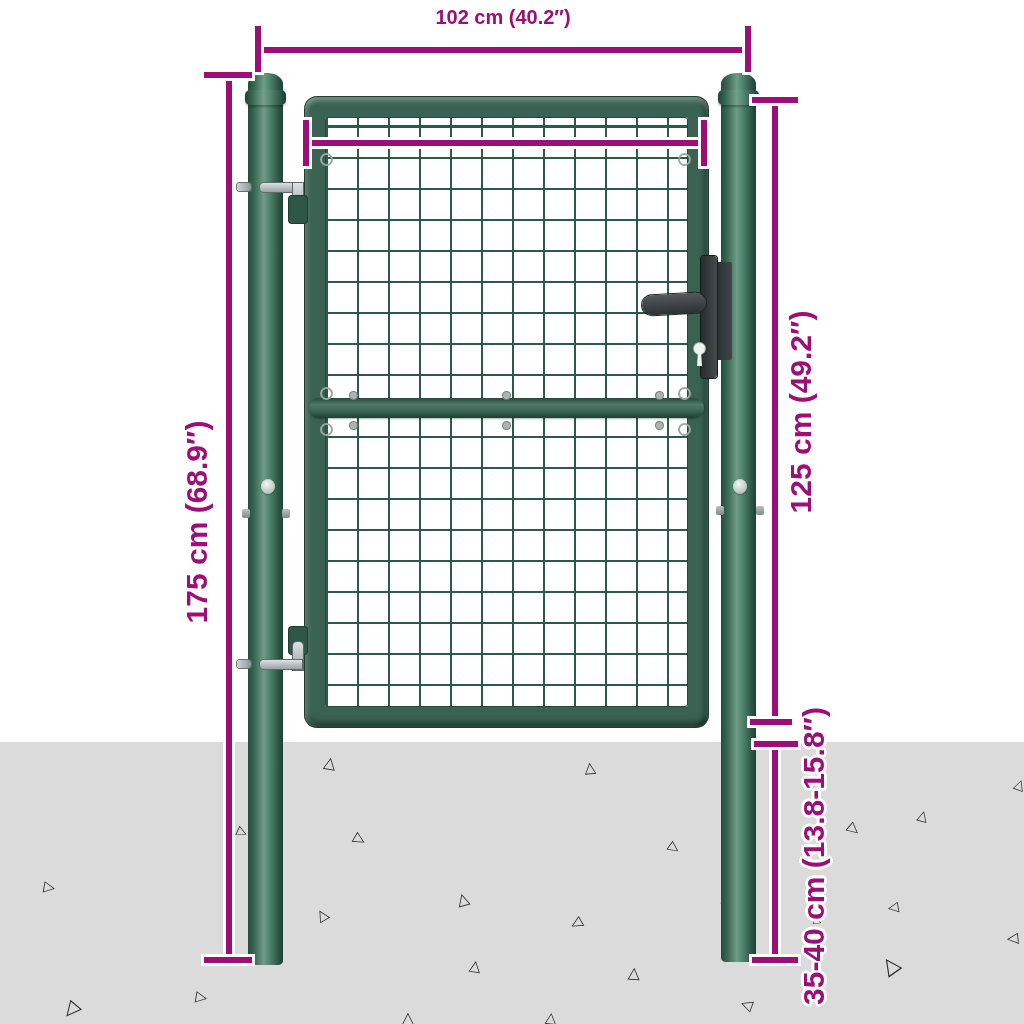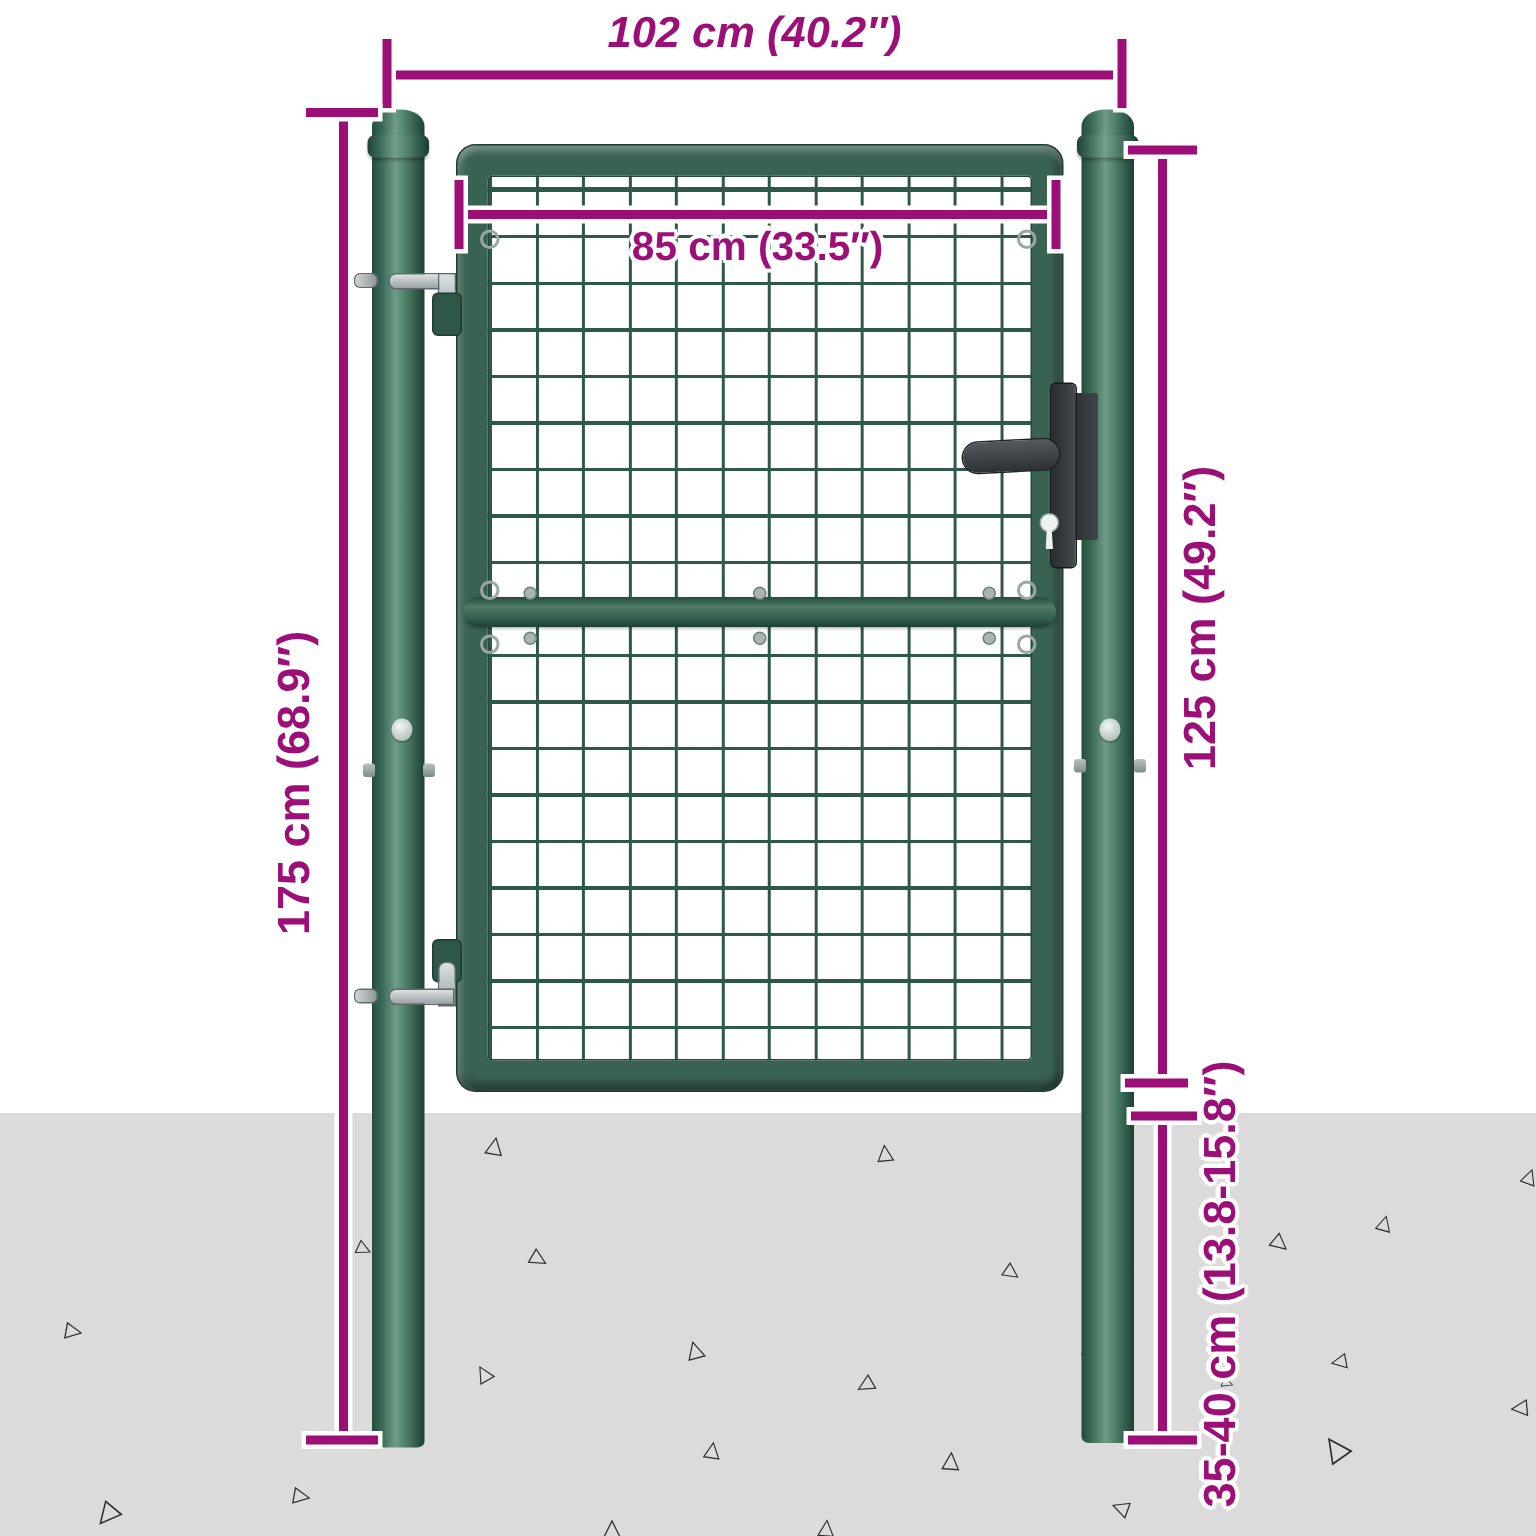--- a/index.html
+++ b/index.html
@@ -73,21 +73,21 @@
   .key-circle{position:absolute;left:694px;top:343px;width:11px;height:11px;border-radius:50%;background:#eef2f1;box-shadow:0 0 0 1px #9fb0a9;}
   .key-stem{position:absolute;left:697px;top:351px;width:5px;height:15px;background:#eef2f1;clip-path:polygon(20% 0,80% 0,100% 100%,0 100%);}
   
   .dim{position:absolute;background:var(--dimension-accent,#9b0f76);box-shadow:0 0 0 3px #fff;}
   .dim-label{
     position:absolute;color:var(--dimension-accent,#9b0f76);font-weight:700;white-space:nowrap;
     text-shadow:
       -3px 0 0 #fff,3px 0 0 #fff,0 -3px 0 #fff,0 3px 0 #fff,
       -2px -2px 0 #fff,2px -2px 0 #fff,-2px 2px 0 #fff,2px 2px 0 #fff;
   }
-  .lbl-top{left:258px;top:6px;width:490px;text-align:center;font-size:29px;font-style:italic;}
+  .lbl-top{left:258px;top:6px;width:490px;text-align:center;font-size:20px;}
   .lbl-inner{left:306px;top:149px;width:398px;text-align:center;font-size:27px;}
   .lbl-vert{transform:translate(-50%,-50%) rotate(-90deg);}
   .lbl-left{left:197px;top:522px;font-size:30px;}
   .lbl-right{left:801px;top:412px;font-size:30px;}
   .lbl-depth{left:814px;top:856px;font-size:30px;}
   .z-top{z-index:50;}
 </style>
 </head>
 <body>
 
@@ -167,21 +167,20 @@
   <div class="key-stem"></div>
 
   <div class="dim z-top" style="left:258px;top:47px;width:490px;height:6px;"></div>
   <div class="dim z-top" style="left:255px;top:26px;width:6px;height:46px;"></div>
   <div class="dim z-top" style="left:745px;top:26px;width:6px;height:46px;"></div>
   <div class="dim-label lbl-top z-top">102 cm (40.2″)</div>
 
   <div class="dim z-top" style="left:306px;top:140px;width:398px;height:6px;"></div>
   <div class="dim z-top" style="left:303px;top:120px;width:6px;height:46px;"></div>
   <div class="dim z-top" style="left:701px;top:120px;width:6px;height:46px;"></div>
-  <div class="dim-label lbl-inner z-top">85 cm (33.5″)</div>
 
   <div class="dim z-top" style="left:226px;top:75px;width:6px;height:886px;"></div>
   <div class="dim z-top" style="left:204px;top:72px;width:48px;height:6px;"></div>
   <div class="dim z-top" style="left:204px;top:957px;width:48px;height:6px;"></div>
   <div class="dim-label lbl-vert lbl-left z-top">175 cm (68.9″)</div>
 
   <div class="dim z-top" style="left:772px;top:100px;width:6px;height:622px;"></div>
   <div class="dim z-top" style="left:752px;top:97px;width:46px;height:6px;"></div>
   <div class="dim z-top" style="left:750px;top:719px;width:42px;height:6px;"></div>
   <div class="dim-label lbl-vert lbl-right z-top">125 cm (49.2″)</div>

